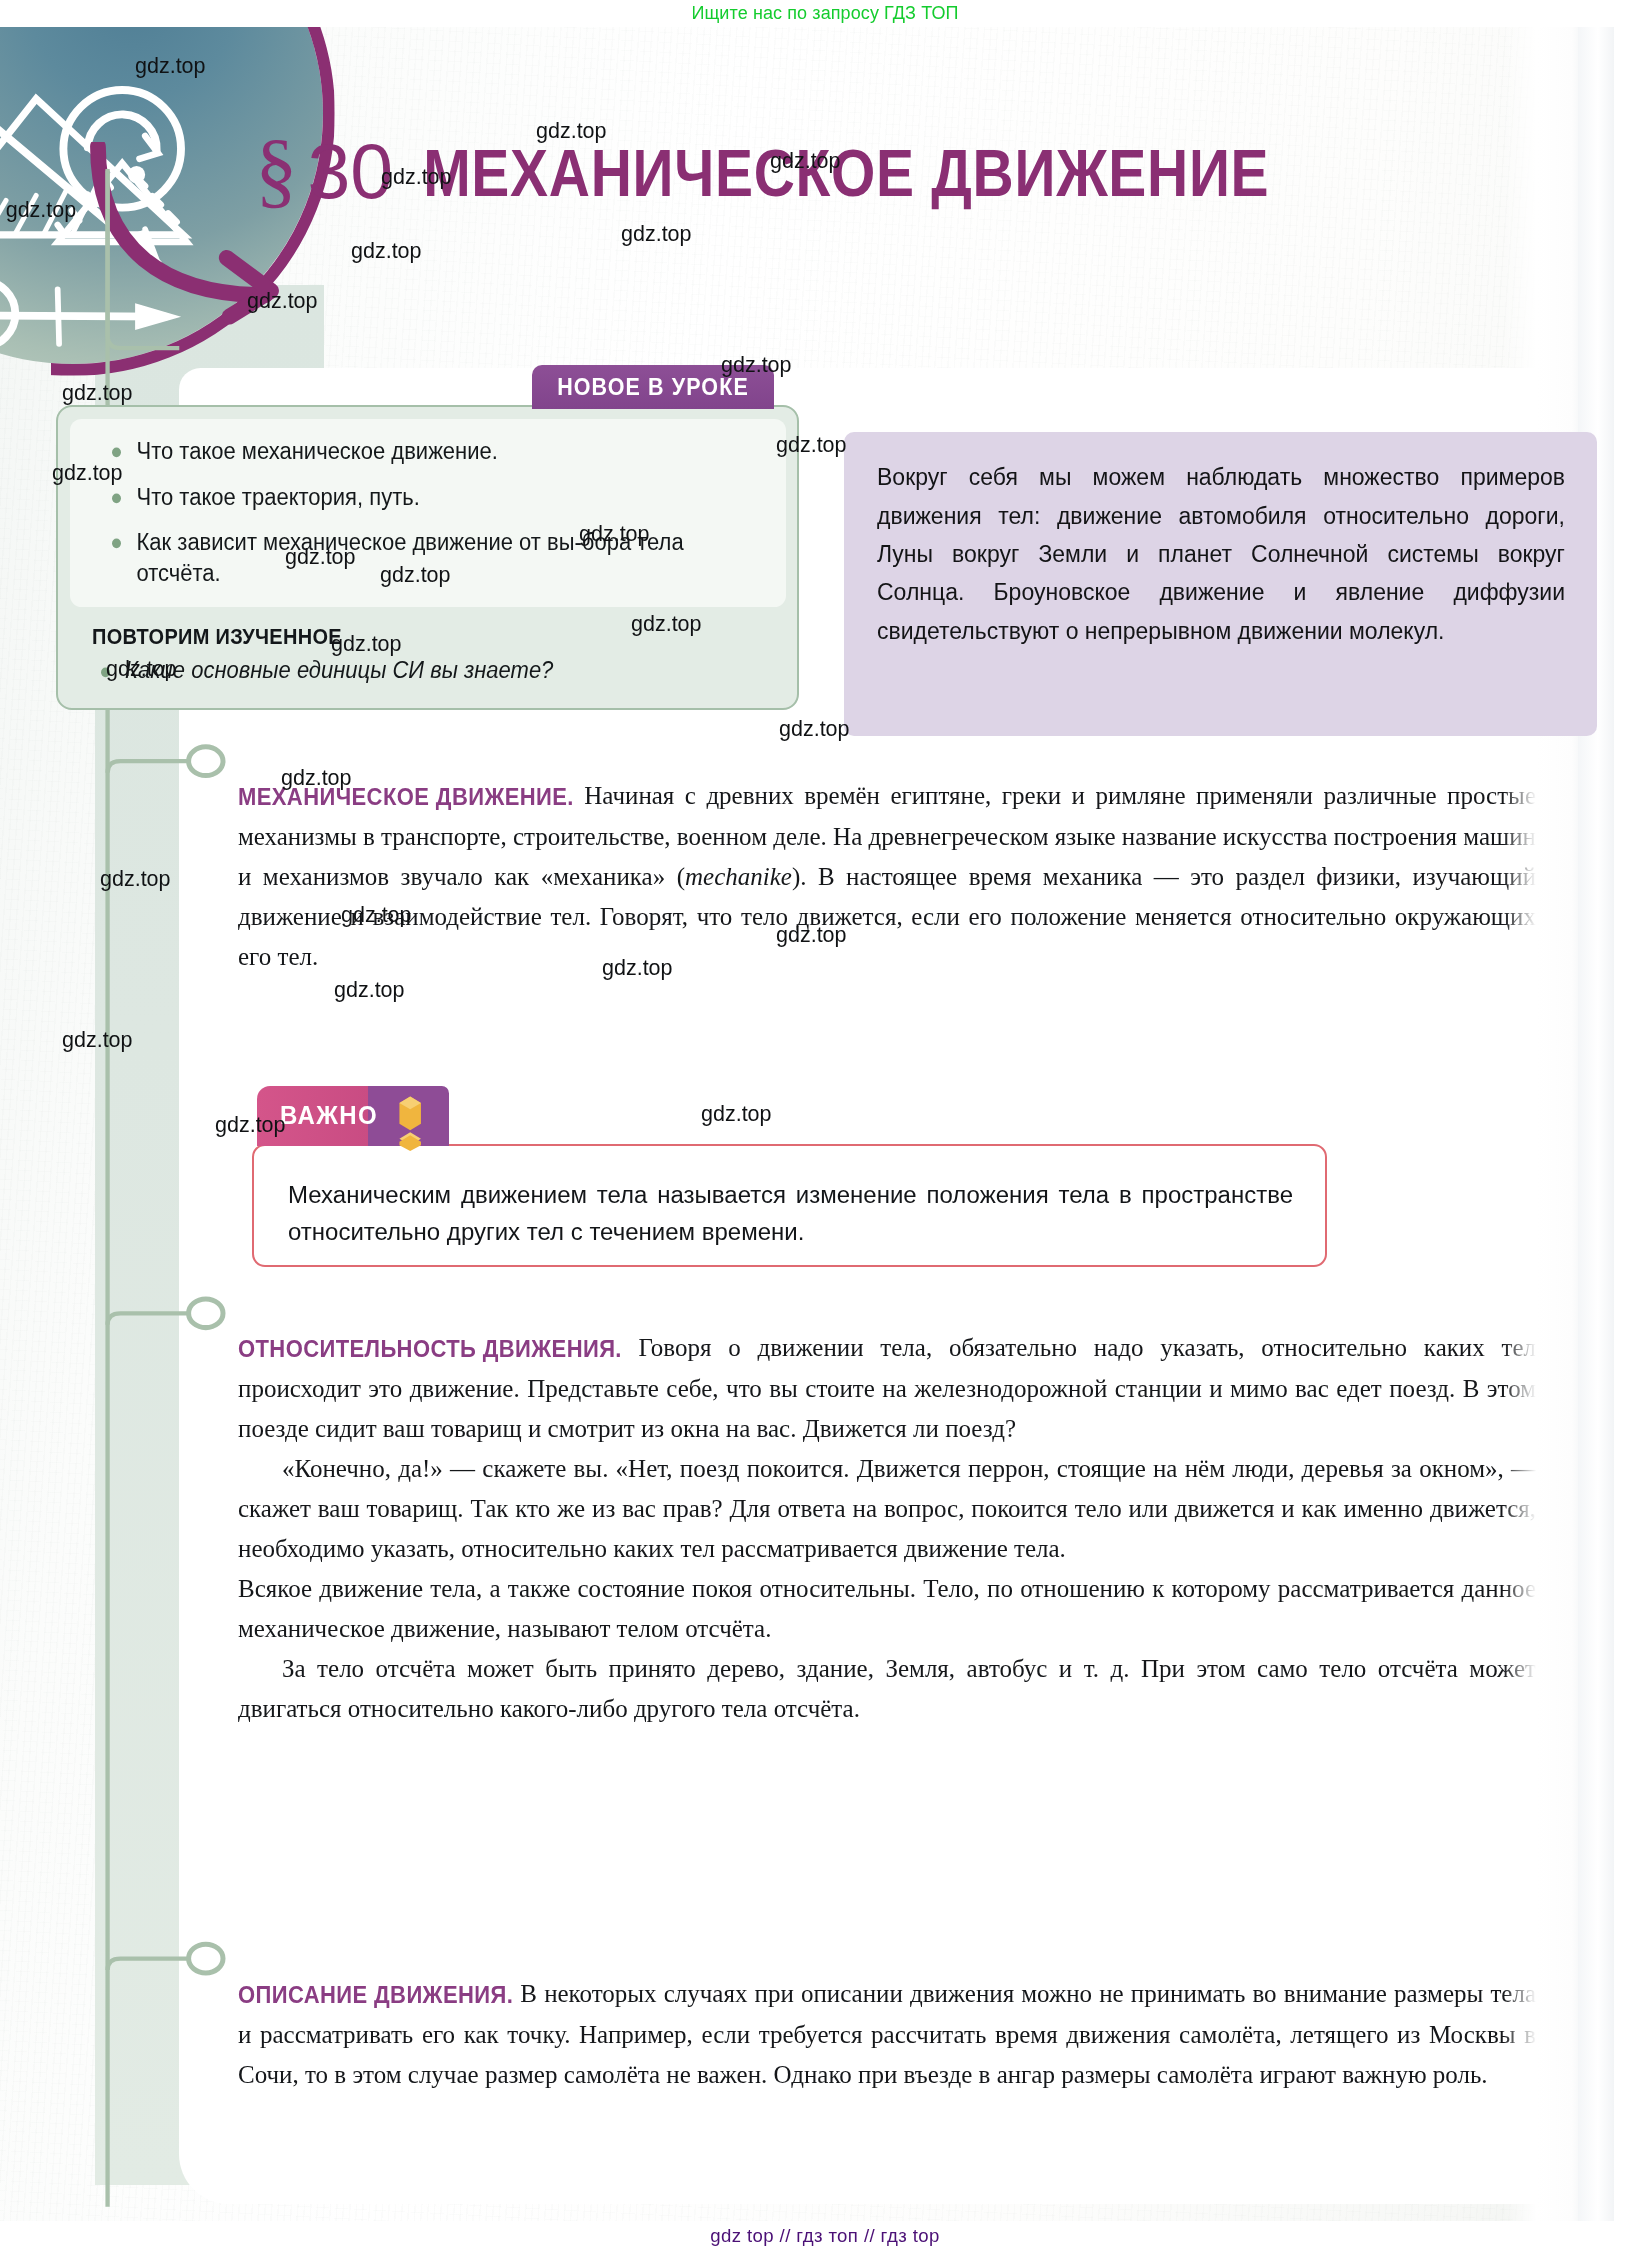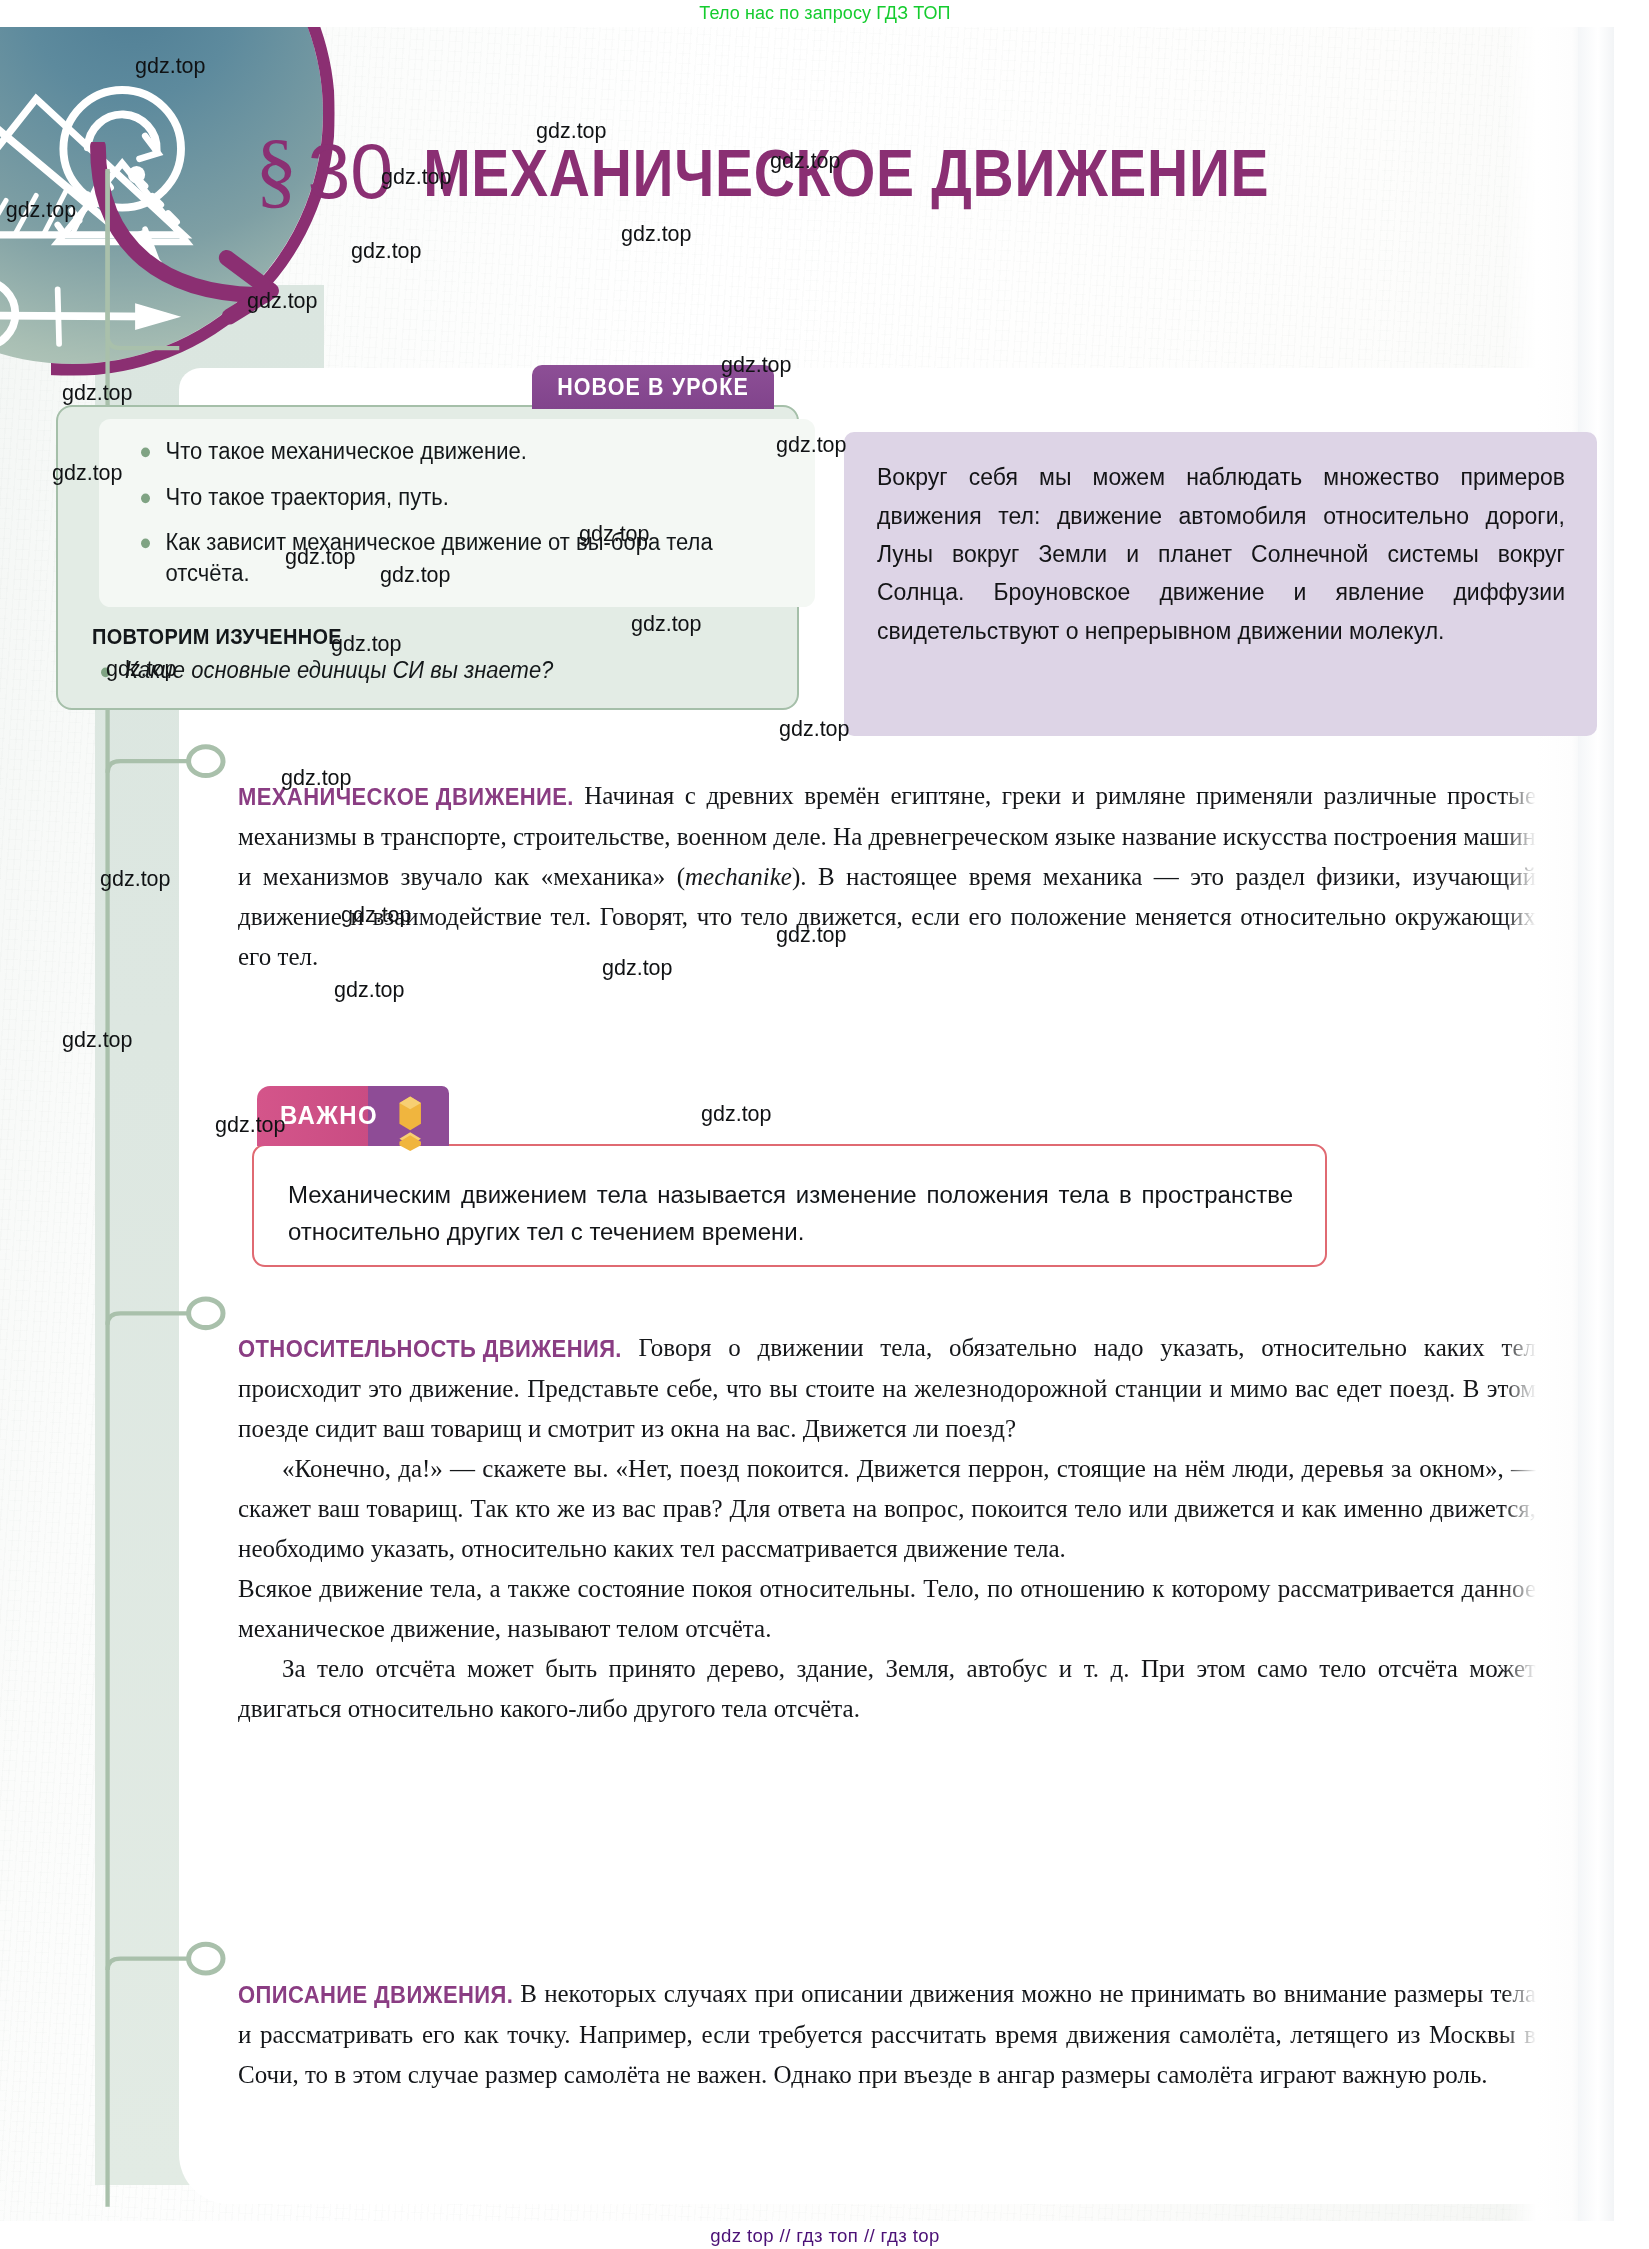--- a/index.html
+++ b/index.html
@@ -103,21 +103,21 @@
     color:#fff;font-size:21.5px;letter-spacing:1.1px;
     transform:scaleY(1.1);
   }
   .green-card{
     position:absolute;left:56px;top:378px;width:739px;height:301px;
     background:#e3ece5;border:2.2px solid #a5bfa9;border-radius:16px;z-index:20;
   }
   .green-inner{
     position:absolute;left:11.5px;top:11.5px;width:716px;height:188px;
     background:#f4f8f4;border-radius:11.5px;
-    padding:0;box-sizing:border-box;margin-left:29px;
+    padding:0;box-sizing:border-box;
   }
   ul.bullets{list-style:none;margin:0;padding:18.6px 29px 0 34px;}
   ul.bullets li{
     position:relative;padding-left:33px;margin-bottom:17px;
     font-family:"Liberation Sans",sans-serif;font-size:22px;color:#14181a;
     line-height:1.3;transform:scaleY(1.06);transform-origin:left top;
   }
   ul.bullets li:before{
     content:"";position:absolute;left:8.6px;top:10px;width:9.3px;height:9.3px;
     border-radius:50%;background:#7fa383;
@@ -201,21 +201,21 @@
     position:absolute;left:0;bottom:0;width:1650px;height:29px;
     display:flex;align-items:center;justify-content:center;
     font-family:"Liberation Sans",sans-serif;font-size:18.6px;
     color:#4b1076;letter-spacing:0.4px;background:#fff;z-index:60;
   }
 </style>
 </head>
 <body>
 
 <div class="promo">
-  <span>Тело нас по запросу ГДЗ ТОП</span>
+  <span>Ищите нас по запросу ГДЗ ТОП</span>
 </div>
 
 <div class="sheet">
 
   <div class="grain"></div>
 
   <div class="side-panel"></div>
   <div class="content-white"></div>
 
   <div class="deco-wrap">

